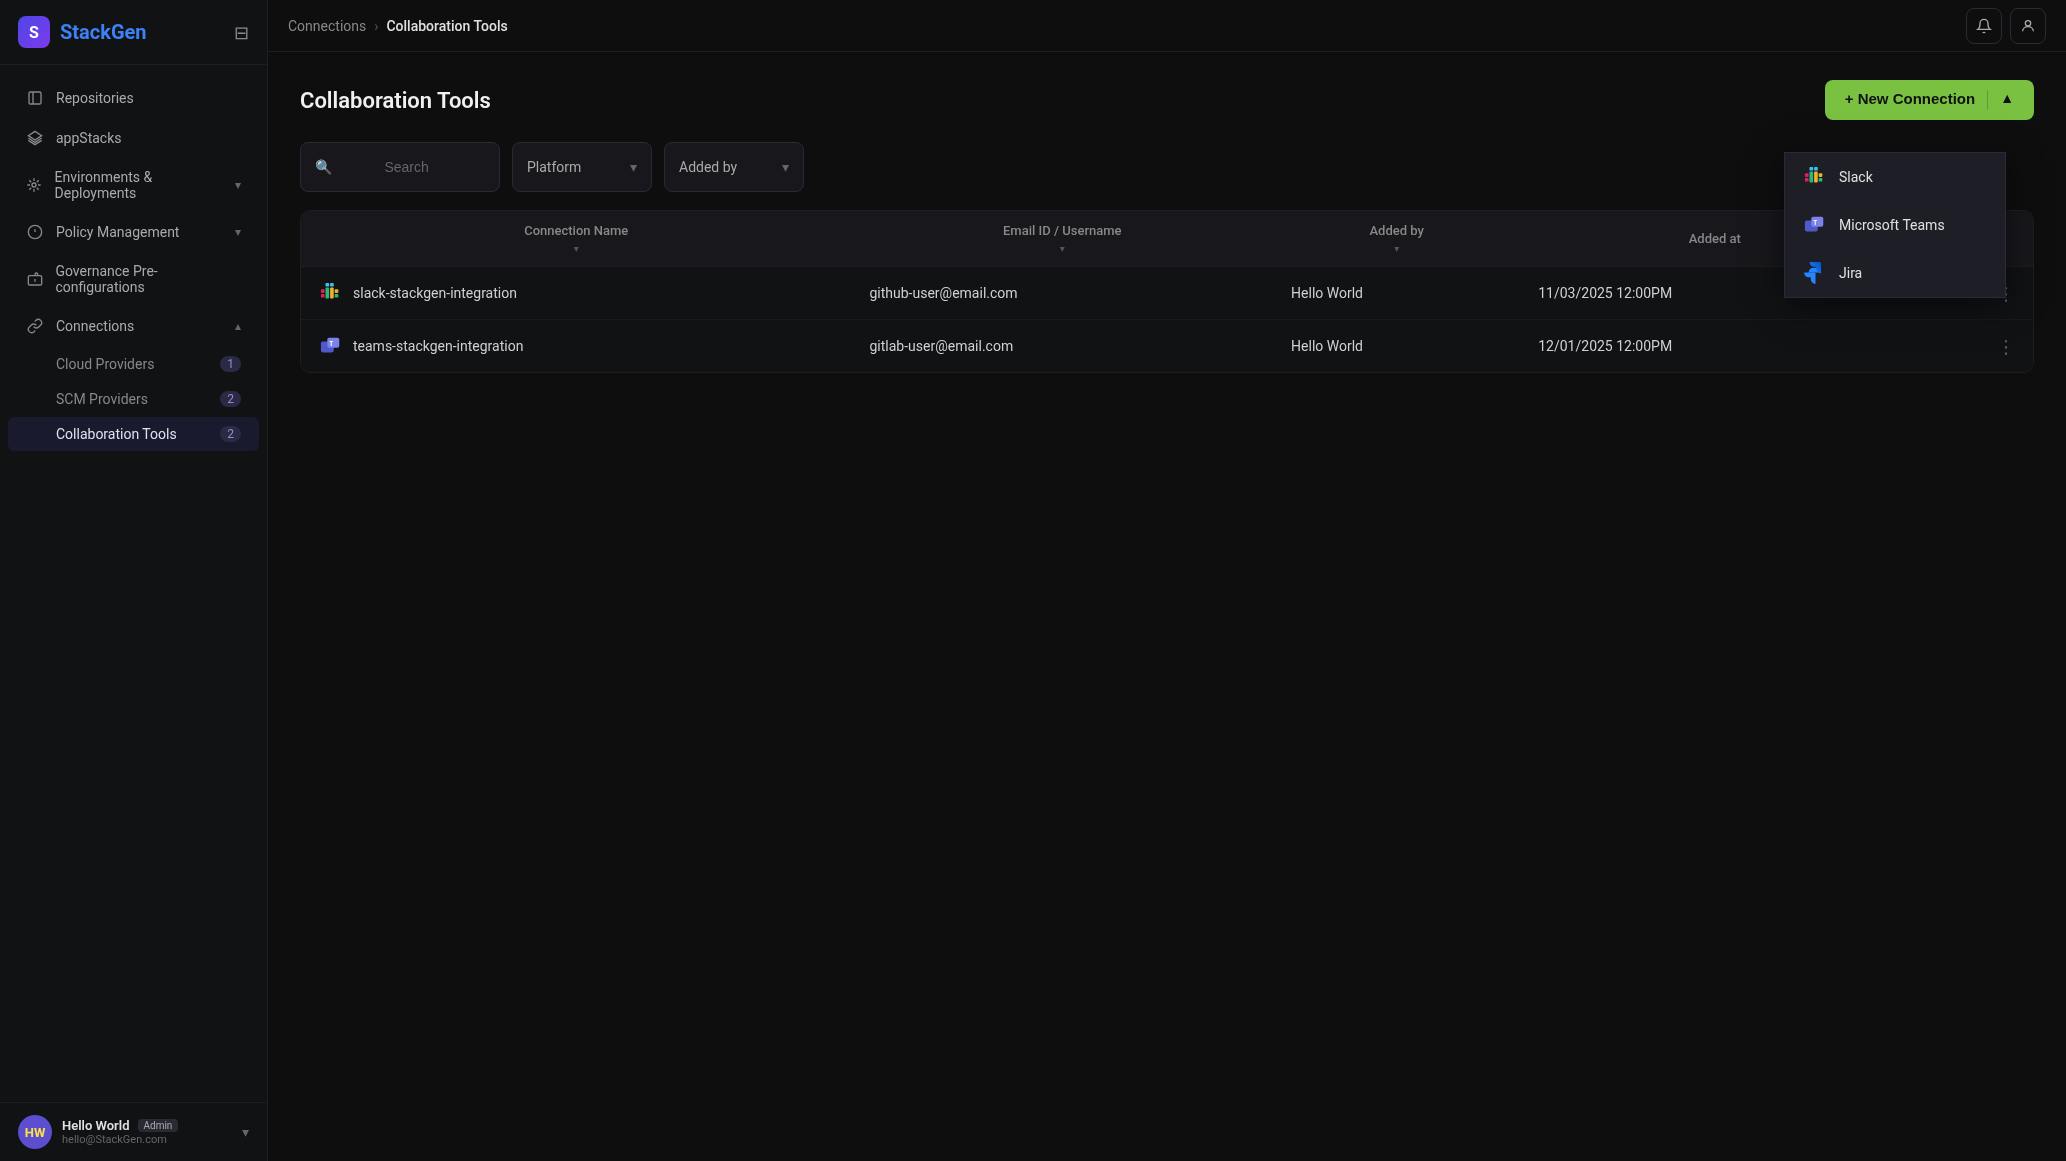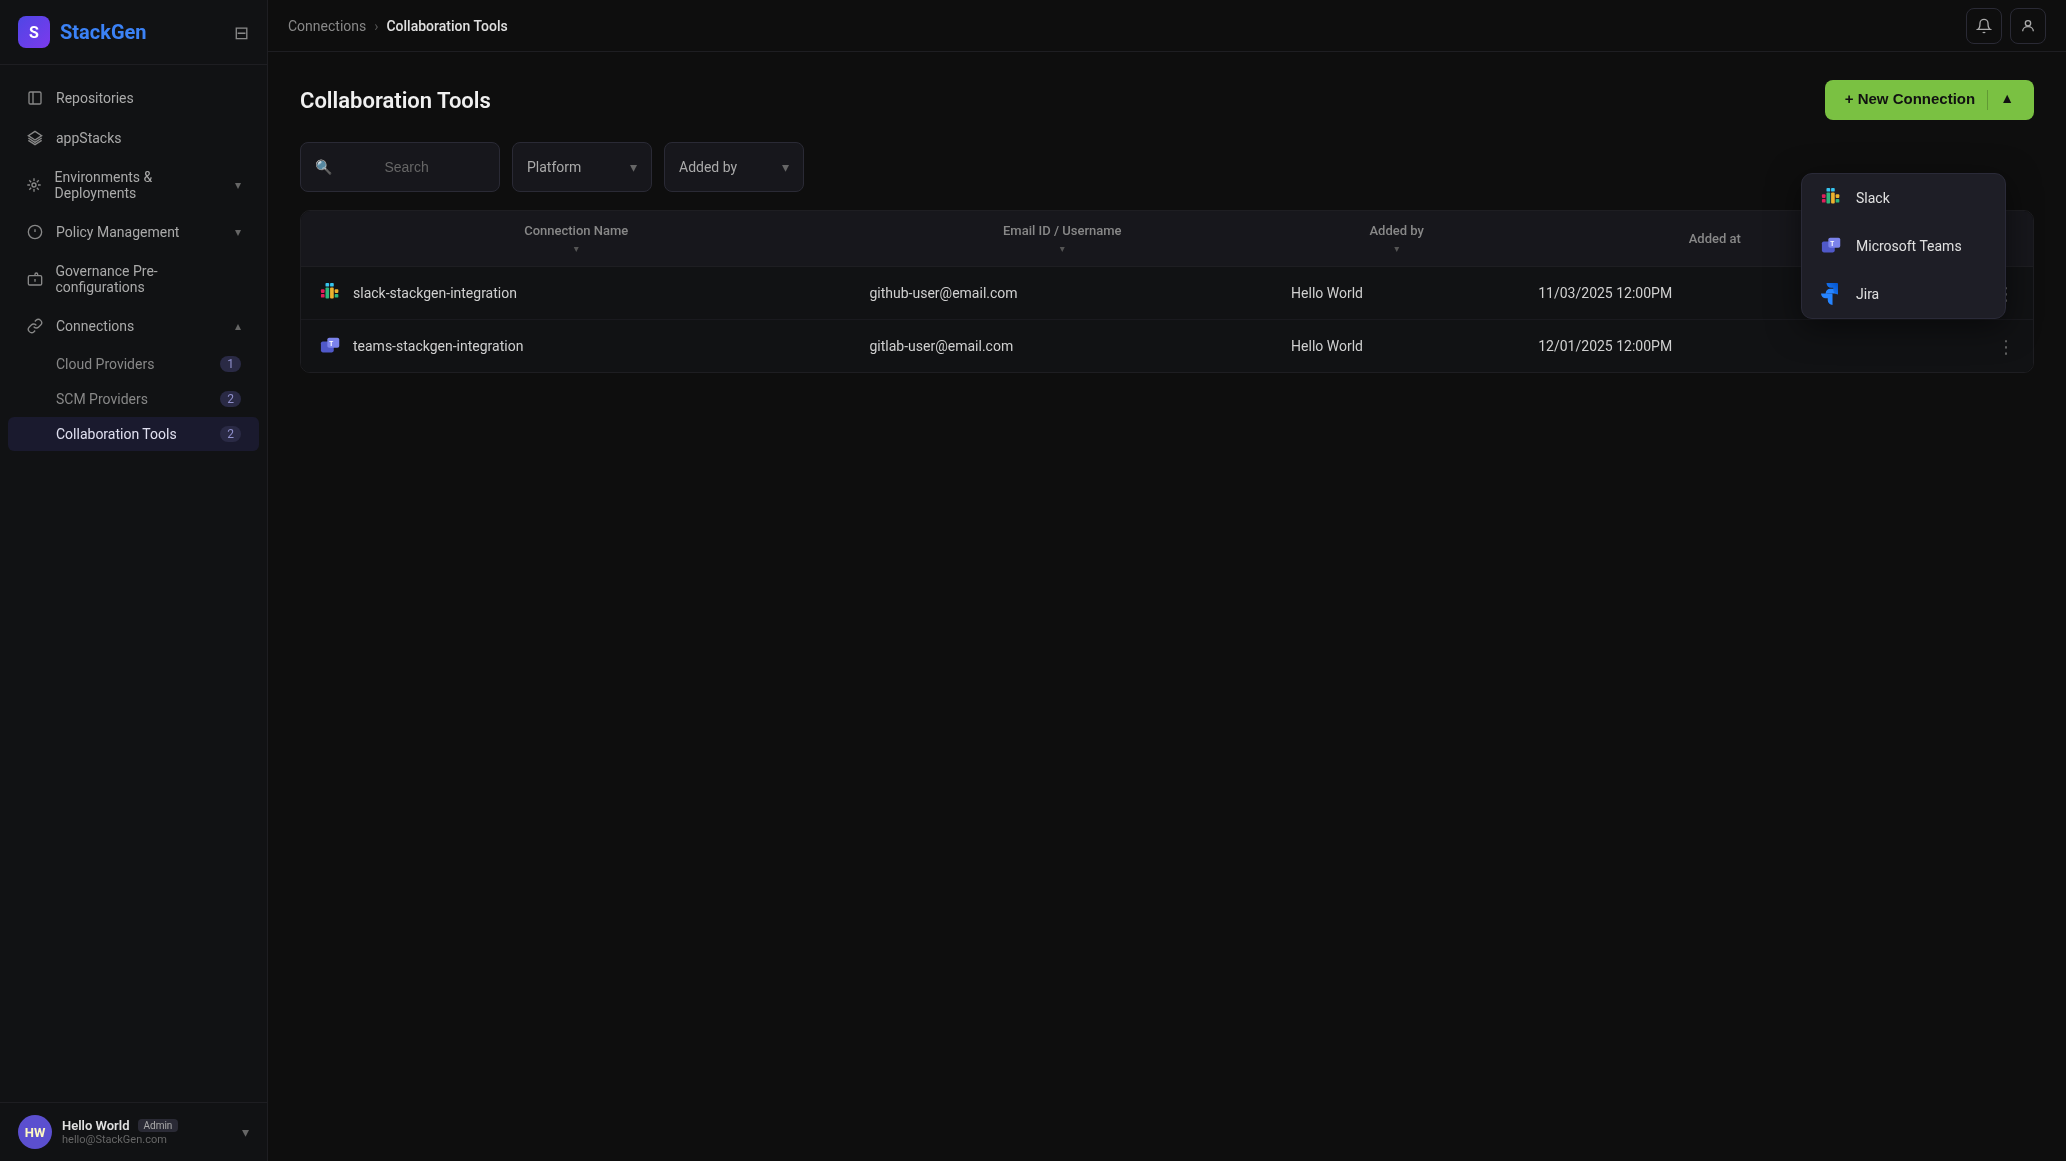--- a/index.html
+++ b/index.html
@@ -133,21 +133,21 @@
     .avatar {
       width: 34px;
       height: 34px;
       border-radius: 50%;
       background: #5b4fcf;
       display: flex;
       align-items: center;
       justify-content: center;
       font-size: 13px;
       font-weight: 700;
-      color: #fef9c3;
+      color: #fde047;
     }
 
     .user-info {
       flex: 1;
     }
 
     .user-name {
       font-size: 13px;
       font-weight: 600;
       color: #e0e0e0;
@@ -397,26 +397,25 @@
       text-align: right;
     }
 
     
     .platform-dropdown {
       position: absolute;
       top: 100px;
       right: 60px;
       background: #1e1e26;
       border: 1px solid #2a2a38;
-      border-radius: 11px;
-      width: 205px;
+      border-radius: 0;
+      width: 222px;
       z-index: 100;
       overflow: hidden;
       box-shadow: 0 8px 32px rgba(0,0,0,0.5);
-      margin-top: 21px;
     }
 
     .dropdown-item {
       display: flex;
       align-items: center;
       gap: 12px;
       padding: 12px 18px;
       cursor: pointer;
       color: #e0e0e0;
       font-size: 14px;

